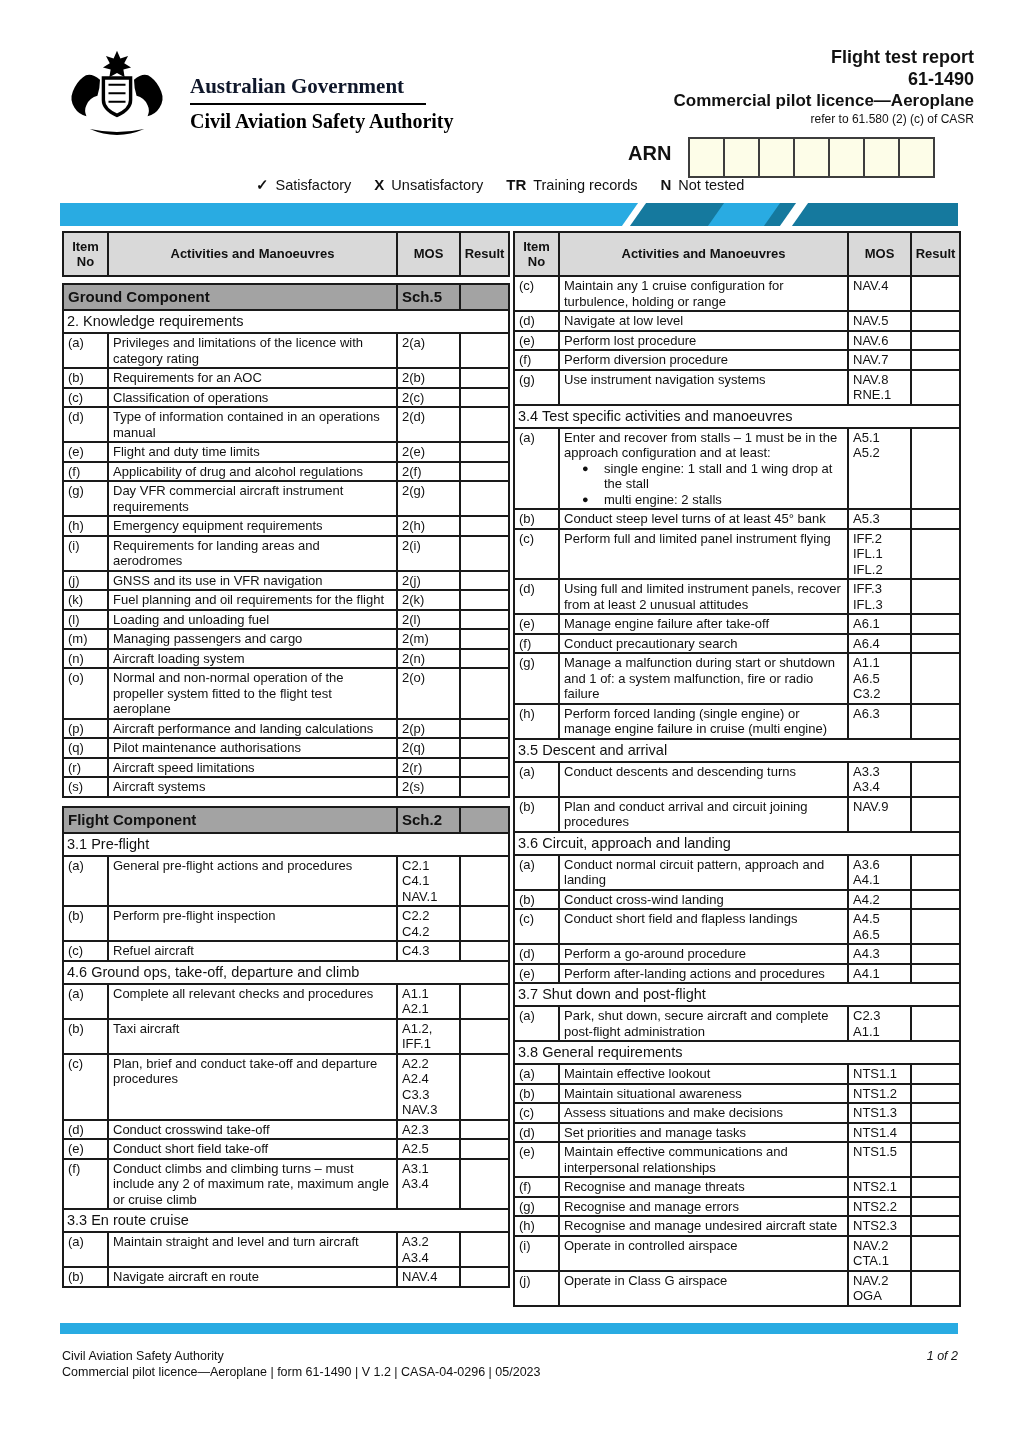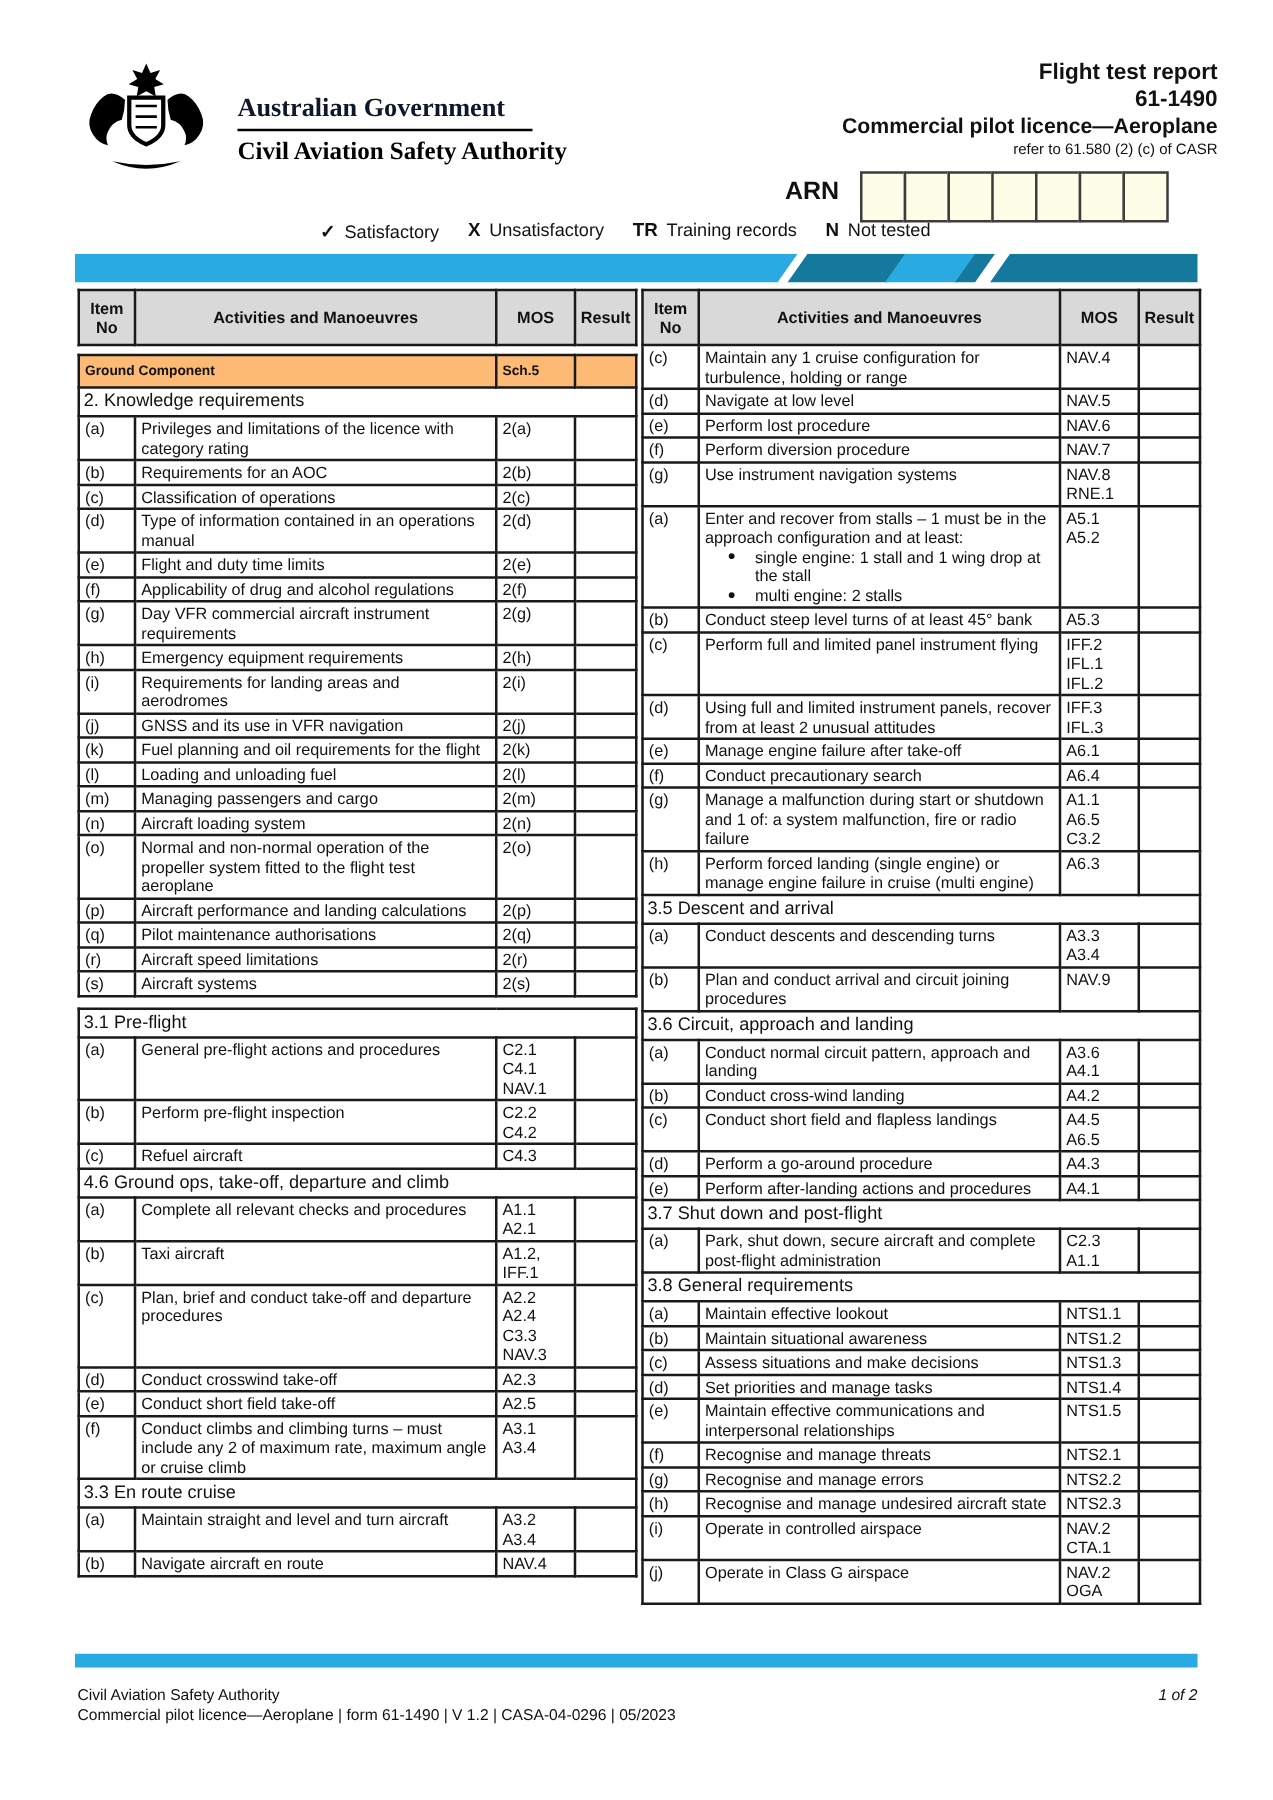--- a/index.html
+++ b/index.html
@@ -37,21 +37,21 @@
   
   .content { position:absolute; left:62px; top:231px; width:865px; display:flex; gap:5px; }
   .col { display:flex; flex-direction:column; }
   .col-left  { width:446px; }
   .col-right { width:446px; }
   table { border-collapse:collapse; table-layout:fixed; width:100%; }
   td, th { border:2px solid #1a1a1a; font-size:13px; line-height:15.5px;
            padding:1px 4px; vertical-align:top; text-align:left; background:#fff; }
   thead th { background:#D9D9D9; text-align:center; vertical-align:middle;
              font-weight:bold; height:44px; padding:2px; }
-  tr.component td { background:#fdba74; font-weight:bold; font-size:11px; line-height:20px; padding:2px 4px; }
+  tr.component td { background:#a3a3a3; font-weight:bold; font-size:15px; line-height:20px; padding:2px 4px; }
   tr.section td { font-weight:normal; font-size:14.5px; line-height:17px; padding:2px 3px; }
   td.mos-cell { white-space:pre-line; }
   .tbl-gap1 { margin-top:6px; }
   .tbl-gap2 { margin-top:8px; }
   .bullet { display:flex; padding-left:18px; }
   .bullet .dot { width:22px; flex:none; font-size:11px; line-height:15.5px; }
 
   
   .footer-bar { position:absolute; left:60px; top:1323px; width:898px; height:11px; }
   .footer-text { position:absolute; left:62px; top:1349px; font-size:12.5px; line-height:15.5px; }
@@ -273,20 +273,25 @@
         </tbody>
       </table>
     <table class="tbl-gap2">
       <colgroup>
           <col style="width:45px">
           <col style="width:289px">
           <col style="width:63px">
           <col style="width:49px">
         </colgroup>
     <tbody>
+          <tr class="component">
+            <td colspan="2">Flight Component</td>
+            <td class="mos-cell">Sch.2</td>
+            <td></td>
+          </tr>
           <tr class="section">
             <td colspan="4">3.1 Pre-flight</td>
           </tr>
           <tr>
             <td>(a)</td>
             <td><span>General pre-flight actions and procedures</span></td>
             <td class="mos-cell">C2.1
 C4.1
 NAV.1</td>
             <td></td>
@@ -409,20 +414,23 @@
             <td class="mos-cell">NAV.7</td>
             <td></td>
           </tr>
           <tr>
             <td>(g)</td>
             <td><span>Use instrument navigation systems</span></td>
             <td class="mos-cell">NAV.8
 RNE.1</td>
             <td></td>
           </tr>
+          <tr class="section">
+            <td colspan="4">3.4 Test specific activities and manoeuvres</td>
+          </tr>
           <tr>
             <td>(a)</td>
             <td><span>Enter and recover from stalls – 1 must be in the approach configuration and at least:</span><div class="bullet">
                 <span class="dot">●</span>
                 <span>single engine: 1 stall and 1 wing drop at the stall</span>
               </div><div class="bullet">
                 <span class="dot">●</span>
                 <span>multi engine: 2 stalls</span>
               </div></td>
             <td class="mos-cell">A5.1

